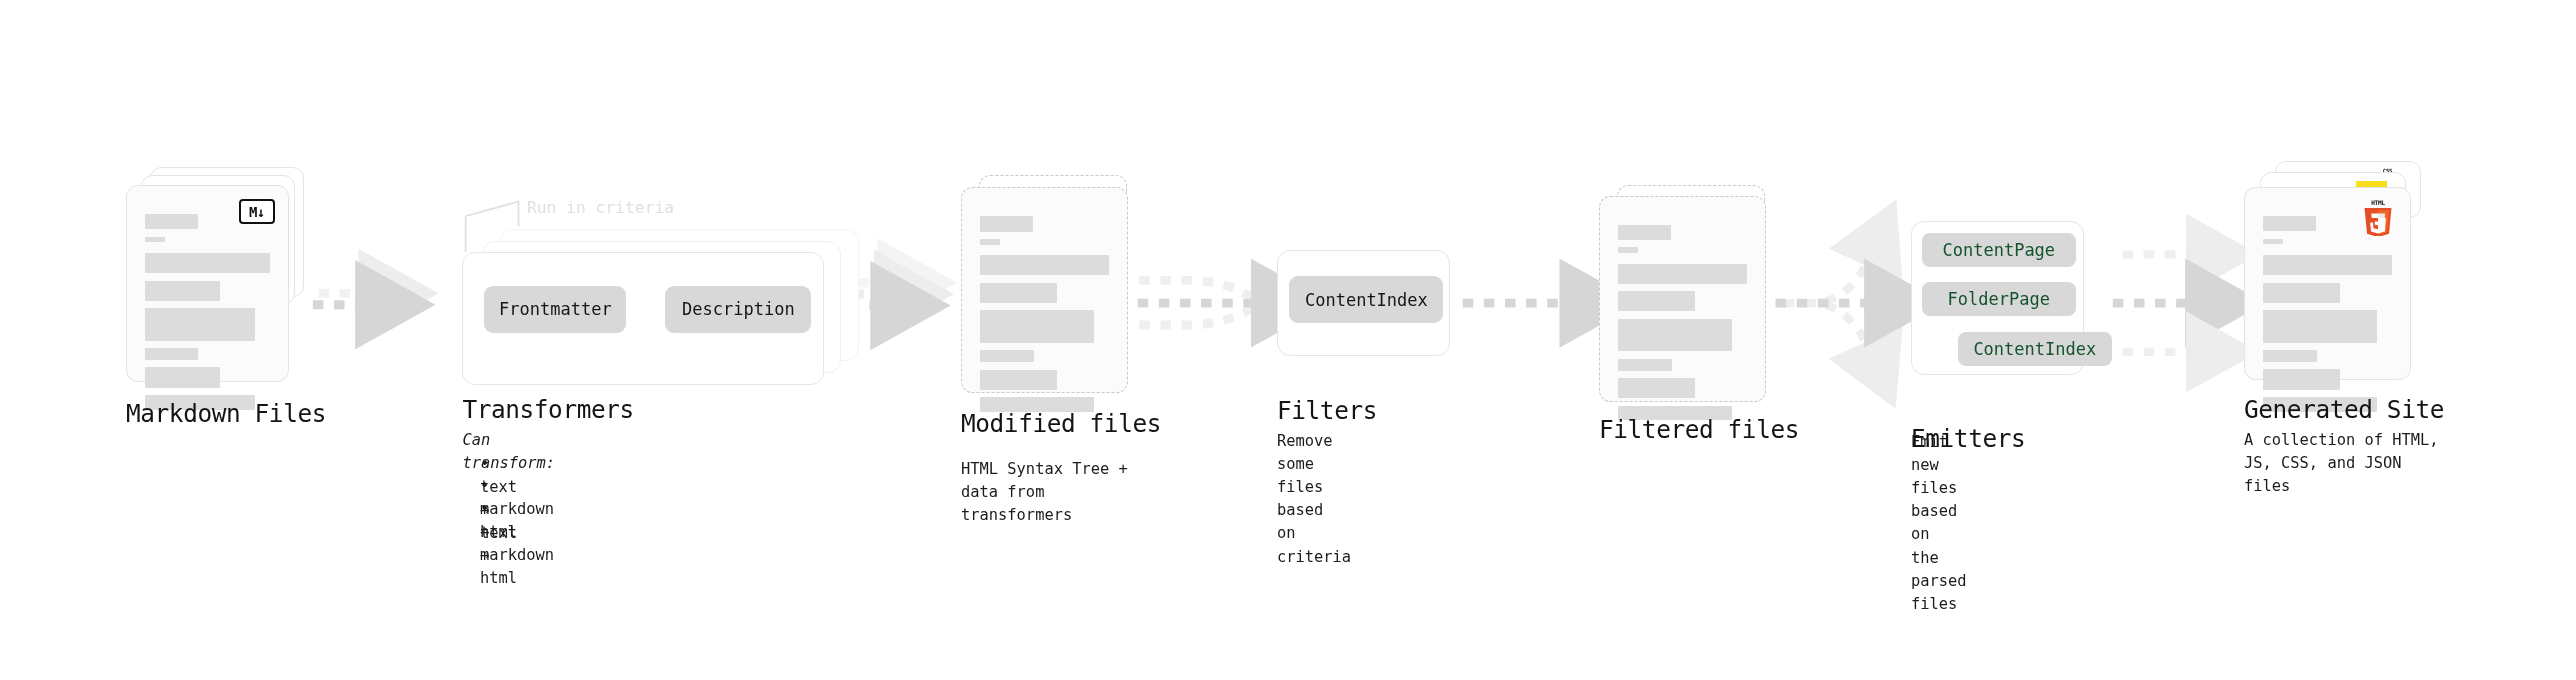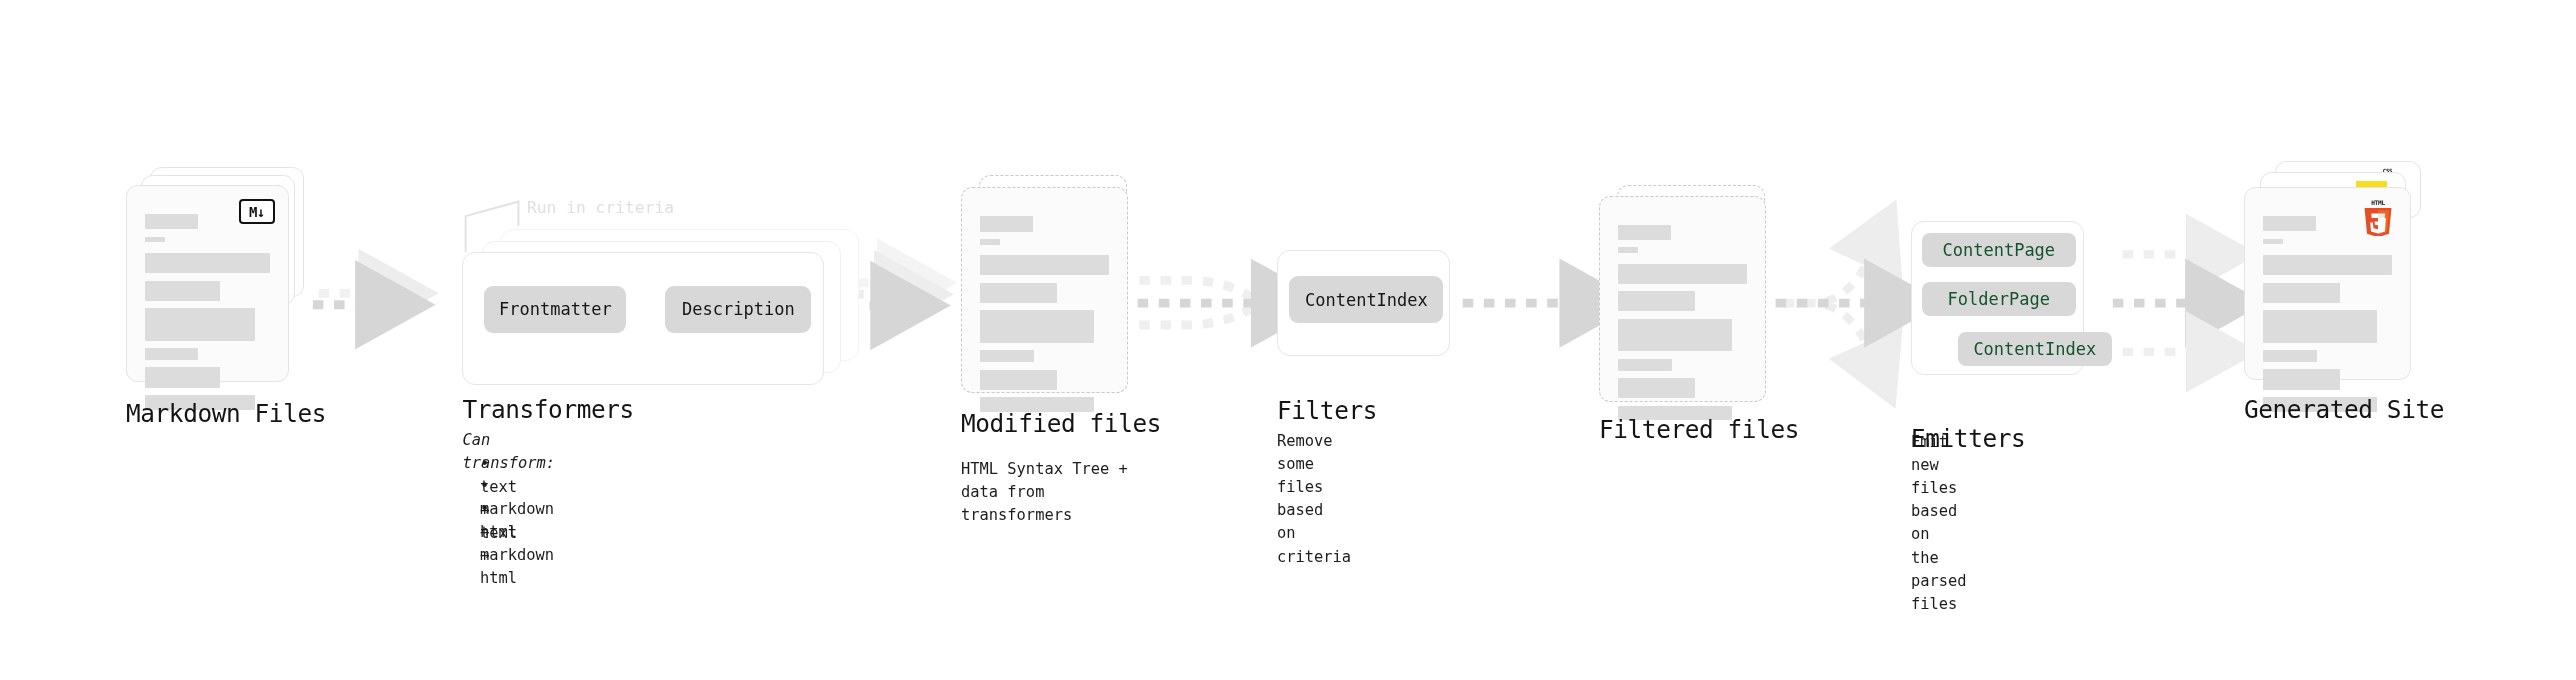--- a/index.html
+++ b/index.html
@@ -399,16 +399,18 @@
           <div class="bar" style="width:100%;height:20.3px;"></div>
           <div class="bar" style="width:60%;height:20.3px;"></div>
           <div class="bar" style="width:88%;height:32.5px;"></div>
           <div class="bar" style="width:42%;height:12.2px;"></div>
           <div class="bar" style="width:60%;height:20.3px;"></div>
           <div class="bar" style="width:88%;height:14.6px;"></div>
         </div>
       </div>
     </div>
     <div class="node-title" style="position:absolute; left:0px; top:236px;">Generated Site</div>
+    <div class="node-sub" style="position:absolute; left:0px; top:268px; margin-top:0;">A collection of HTML,
+JS, CSS, and JSON files</div>
   </div>
 
 </div>
 
 
 </body></html>

